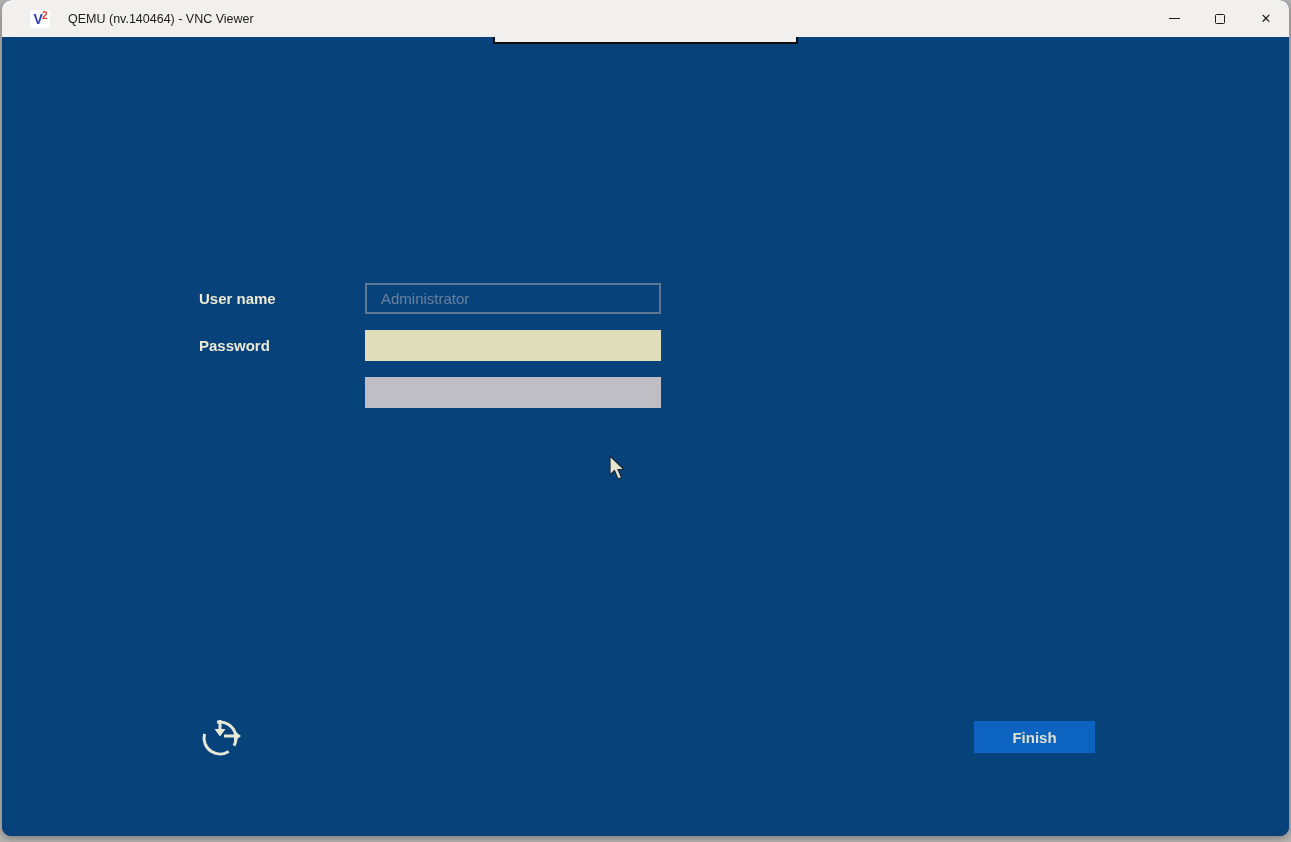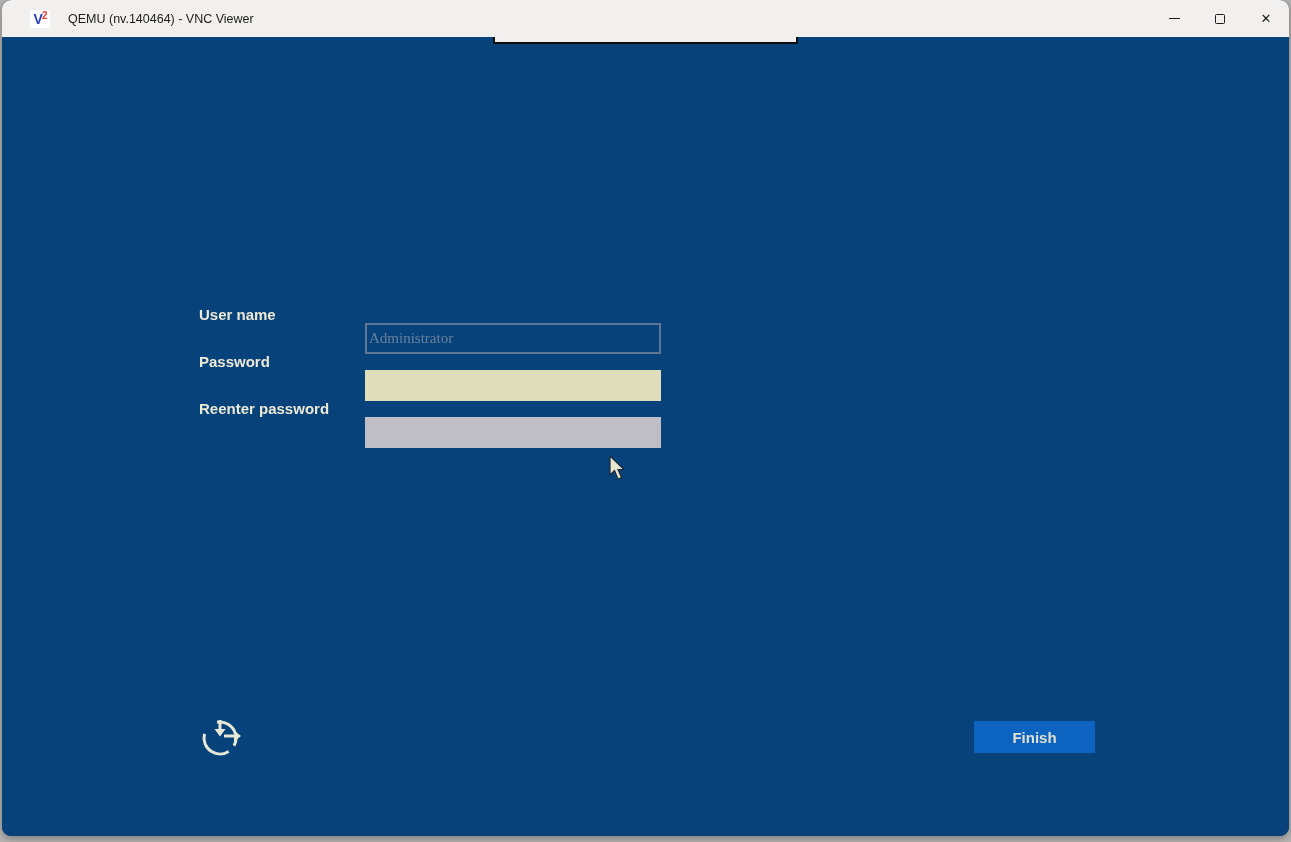--- a/index.html
+++ b/index.html
@@ -71,26 +71,26 @@
     font-size:35px; font-weight:300; letter-spacing:.3px;
     color:var(--cream-text);
   }
   .page-desc{
     position:absolute; left:197px; top:208px;
     font-size:15px; color:#dfe3da;
   }
   .field-label{
     position:absolute; left:197px; width:160px; height:30px;
     font-size:15px; font-weight:bold; color:#ece9d6;
-    display:flex; align-items:center;margin-top:16px;
+    display:flex; align-items:center;
   }
   .field-input{
     position:absolute; left:363px; width:296px; height:31px;
-    font-size:15px; font-family:Liberation Serif, serif;
-    padding:0 2px; outline:none;margin-top:40px;
+    font-size:15px; font-family:Liberation Sans, sans-serif;
+    padding:0 14px; outline:none;
   }
   .input-username{
     background:transparent; border:2px solid var(--input-border);
     color:#aebdd0;
   }
   .input-username::placeholder{color:var(--placeholder); opacity:1;}
   .input-password{
     background:var(--password-field); border:none; color:#333;
   }
   .input-reenter{
@@ -143,21 +143,20 @@
 
   <div class="screen">
 
 
     <label class="field-label lbl-1">User name</label>
     <input class="field-input input-username inp-1" type="text" placeholder="Administrator" style="">
 
     <label class="field-label lbl-2">Password</label>
     <input class="field-input input-password inp-2" type="password" style="">
 
-    <label class="field-label lbl-3">Reenter password</label>
     <input class="field-input input-reenter inp-3" type="password" style="">
 
     <button class="ease-btn">
       <svg width="48" height="48" viewBox="0 0 48 48">
         <g fill="none" stroke="#e7e8d6" stroke-width="3">
           <circle cx="22" cy="26" r="16" stroke-dasharray="24 8 38 18" transform="rotate(-58 22 26)"></circle>
           <line x1="22" y1="8" x2="22" y2="19"></line>
           <line x1="26" y1="24" x2="38" y2="24"></line>
         </g>
         <g fill="#e7e8d6" stroke="none">

